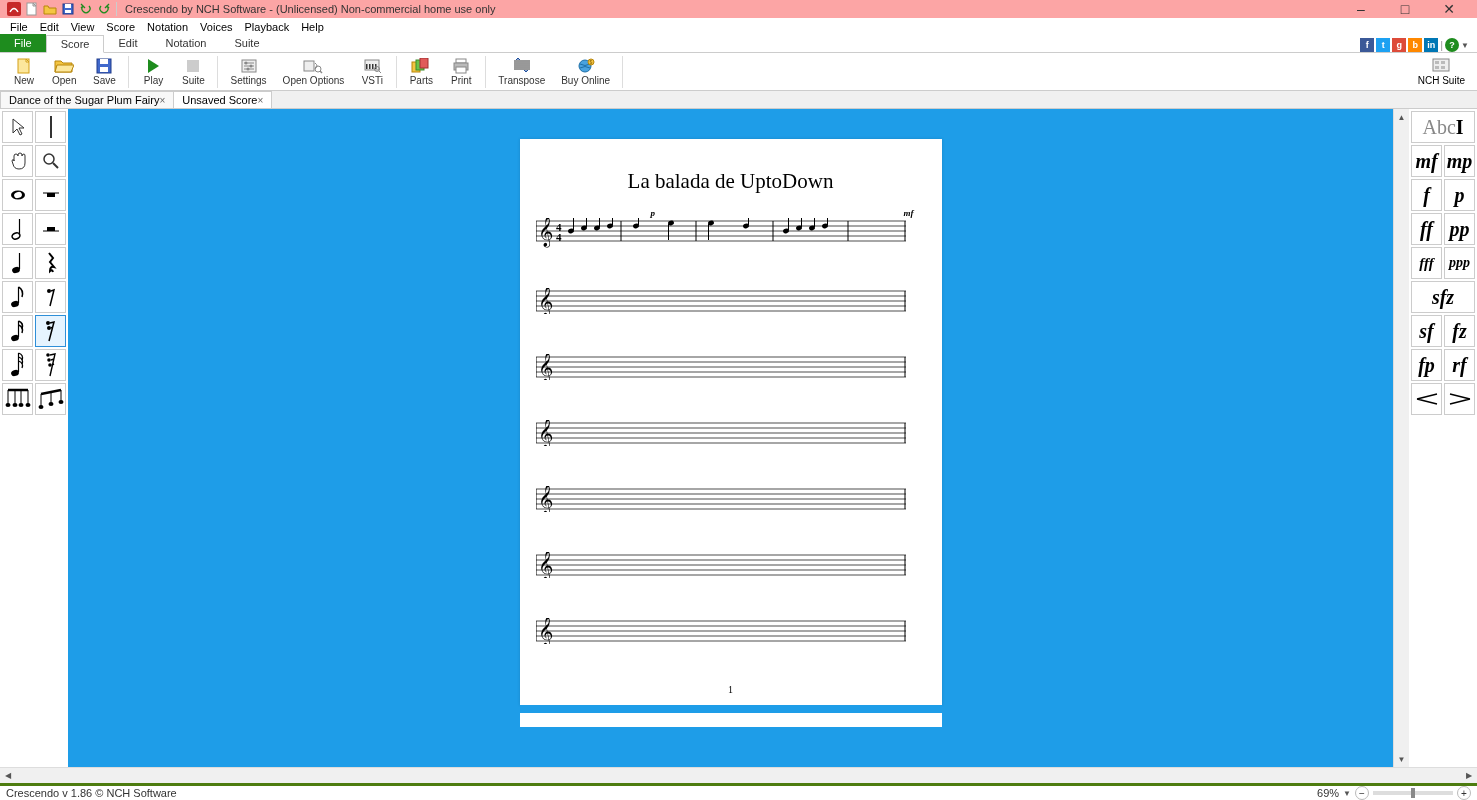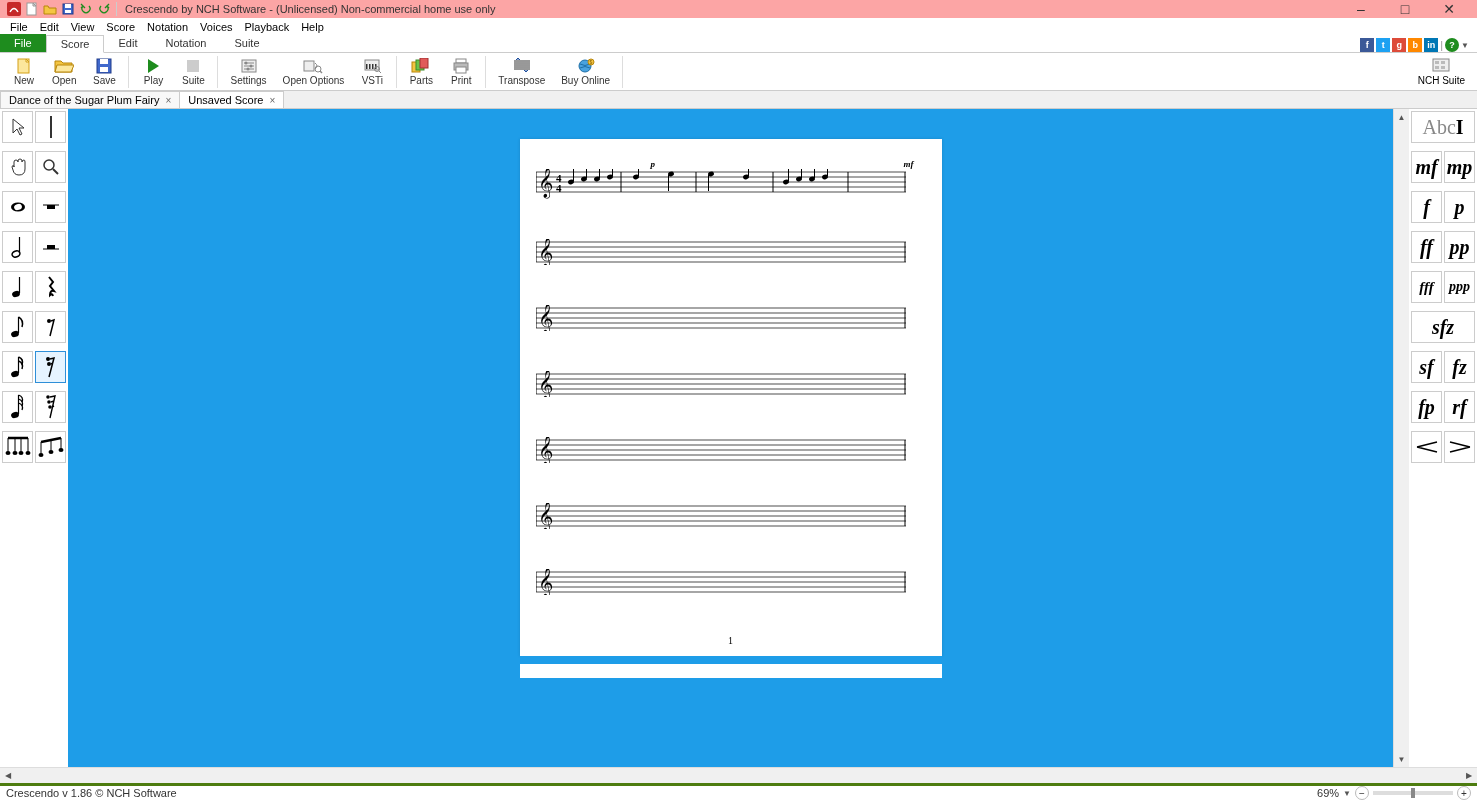--- a/index.html
+++ b/index.html
@@ -106,33 +106,32 @@
   }
   .doc-tabs .doc-tab {
     padding: 1px 8px;
     height: 17px;
     border: 1px solid #ccc;
     border-bottom: none;
     margin-right: -1px;
     background: #f8f8f8;
     display: flex;
     align-items: center;
-    gap: 6px;
   }
   .doc-tabs .doc-tab.active { background: #fff; }
   .doc-tabs .doc-tab .close-x { color: #666; font-size: 10px; cursor: pointer; }
   
   .workspace { flex: 1; display: flex; overflow: hidden; }
   .left-palette, .right-palette {
     width: 68px;
     background: #fff;
     display: flex;
     flex-direction: column;
     padding: 2px;
-    gap: 8px;
+    gap: 2px;
   }
   .palette-row { display: flex; gap: 2px; }
   .palette-btn {
     width: 32px;
     height: 32px;
     border: 1px solid #ccc;
     background: #fff;
     display: flex;
     align-items: center;
     justify-content: center;
@@ -565,20 +564,21 @@
             <ellipse cx="13" cy="16" rx="2.5" ry="2" fill="#000"></ellipse>
             <ellipse cx="23" cy="14" rx="2.5" ry="2" fill="#000"></ellipse>
           </svg>
         </div>
     </div>
   </div>
 
   <div class="canvas-wrap">
     <div class="canvas-inner">
       <div class="page">
+        <div class="score-title">La balada de UptoDown</div>
 
         <div class="staff-block">
           <span class="dyn-label" style="position:absolute;left:115px;top:-10px">p</span>
           <span class="dyn-label" style="position:absolute;right:12px;top:-10px">mf</span>
           <svg width="370" height="30">
             <g stroke="#000" stroke-width="0.7">
               <line x1="0" y1="3" x2="370" y2="3"></line>
                 <line x1="0" y1="8" x2="370" y2="8"></line>
                 <line x1="0" y1="13" x2="370" y2="13"></line>
                 <line x1="0" y1="18" x2="370" y2="18"></line>

